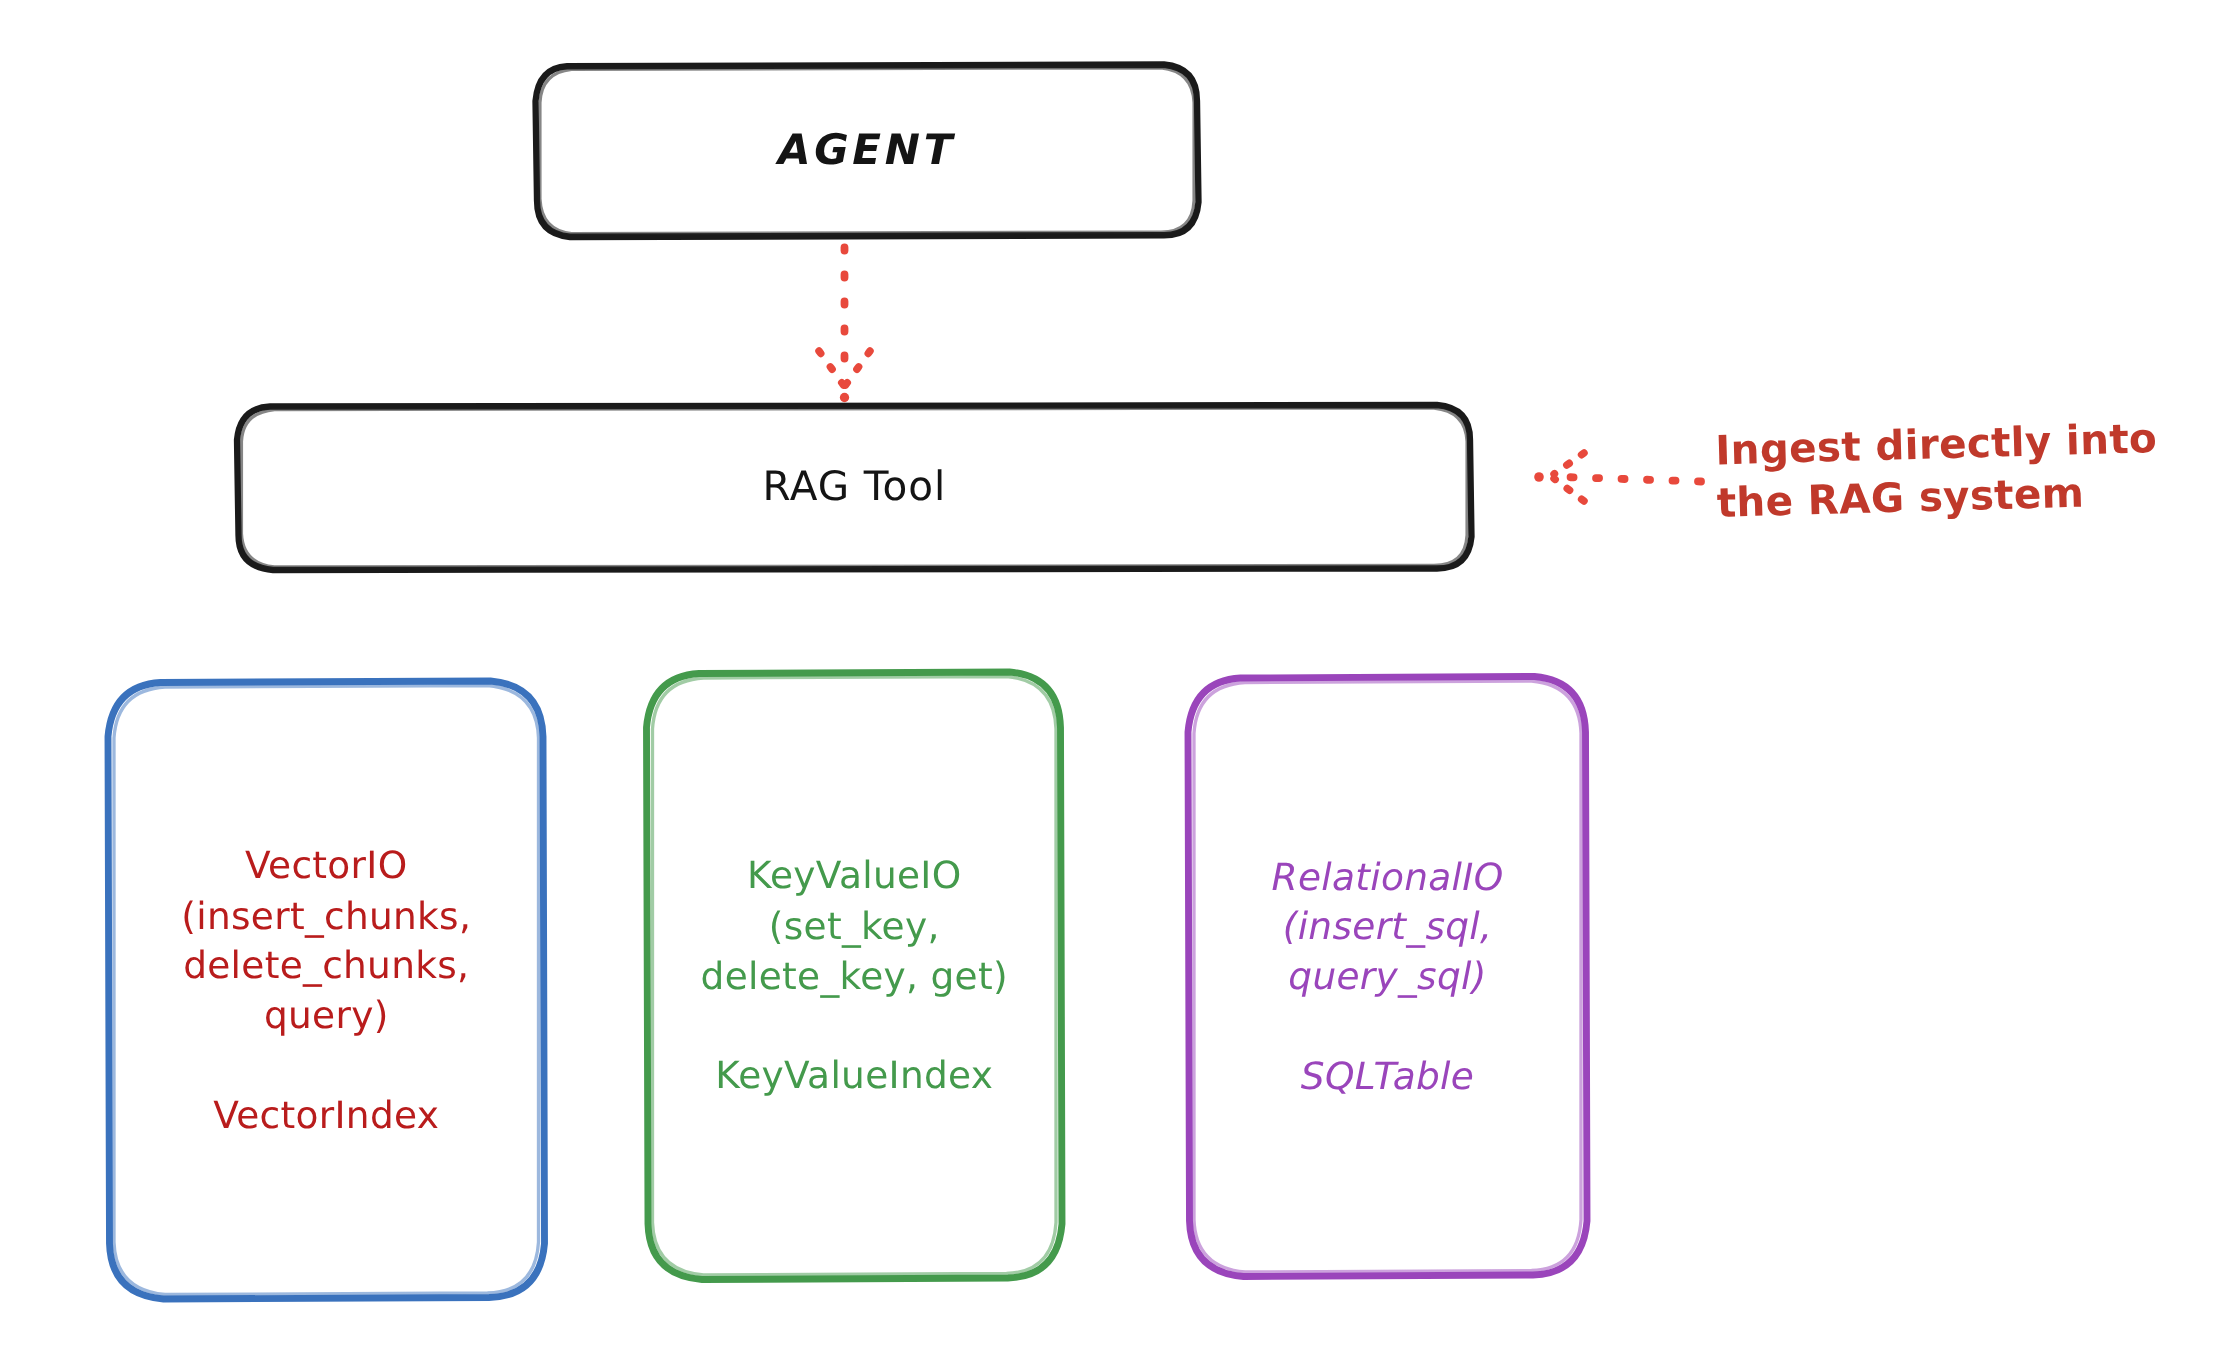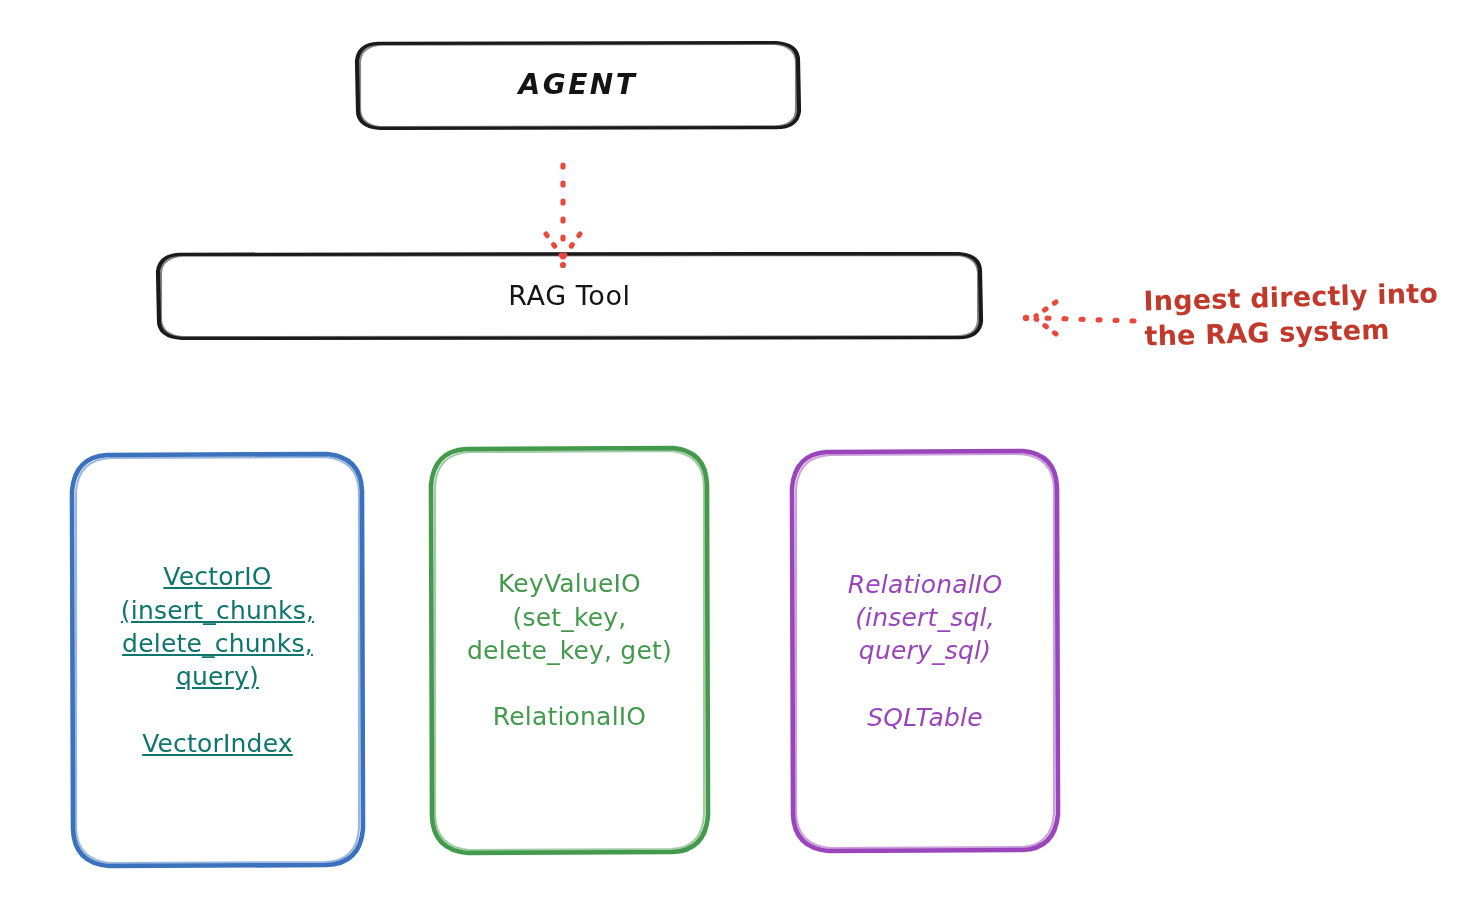--- a/index.html
+++ b/index.html
@@ -40,34 +40,34 @@
     top: 0; left: 0;
     width: 100%;
     height: 100%;
     overflow: visible;
     z-index: 1;
     pointer-events: none;
   }
 
   
   #node-agent {
-    left: 355px; top: 41px; width: 446px; height: 89px;
+    left: 355px; top: 41px; width: 446px; height: 119px;
   }
   #node-agent .node-label {
     font-family: "DejaVu Sans", sans-serif;
     font-style: italic;
     font-weight: 700;
     font-size: 28px;
     color: #141414;
     letter-spacing: 2.5px;
   }
 
   
   #node-ragtool {
-    left: 156px; top: 252px; width: 827px; height: 88px;
+    left: 156px; top: 268px; width: 827px; height: 114px;
   }
   #node-ragtool .node-label {
     font-family: "DejaVu Sans", sans-serif;
     font-size: 27px;
     font-weight: 400;
     color: #141414;
     letter-spacing: 0.6px;
   }
 
   
@@ -80,21 +80,21 @@
   #node-relationalio {
     left: 789px; top: 448px; width: 272px; height: 406px; font-style: italic;
   }
   .leaf .node-label {
     font-family: "DejaVu Sans", sans-serif;
     font-size: 25px;
     font-weight: 400;
     line-height: 1.33;
     letter-spacing: 0.2px;
   }
-  #node-vectorio .node-label { color: #0f766e; text-decoration: underline; }
+  #node-vectorio .node-label { color: #b91c1c; }
   #node-keyvalueio .node-label { color: #449a4c; }
   #node-relationalio .node-label { color: #9a45bb; }
 
   
   #arrow-agent-ragtool {
     position: absolute;
     left: 518px;
     top: 162px;
     width: 90px;
     height: 112px;
@@ -181,21 +181,21 @@
 
   <div class="node leaf" id="node-keyvalueio">
     <svg class="sketch-svg" viewBox="0 0 283 411" preserveAspectRatio="none">
       <path d="M38 4 L245 3 Q278 6 279 40 L280 371 Q277 406 244 407 L40 408 Q5 405 4 371 L3 40 Q6 6 38 4 Z" fill="#ffffff" stroke="#449a4c" stroke-width="4.6" stroke-linecap="round" stroke-linejoin="round"></path>
       <path d="M41 7 L243 6 Q275 9 276 41 L276 370 Q274 403 243 404 L41 405 Q8 402 7 370 L7 41 Q9 9 41 7" fill="none" stroke="#449a4c" stroke-width="2.2" stroke-linecap="round" stroke-linejoin="round" opacity="0.5"></path>
     </svg>
     <div class="node-label">KeyValueIO
 (set_key,
 delete_key, get)
 
-RelationalIO</div>
+KeyValueIndex</div>
   </div>
 
   <div class="node leaf" id="node-relationalio">
     <svg class="sketch-svg" viewBox="0 0 272 406" preserveAspectRatio="none">
       <path d="M38 4 L234 3 Q267 6 268 40 L269 366 Q266 401 233 402 L40 403 Q5 400 4 366 L3 40 Q6 6 38 4 Z" fill="#ffffff" stroke="#9a45bb" stroke-width="4.6" stroke-linecap="round" stroke-linejoin="round"></path>
       <path d="M41 7 L232 6 Q264 9 265 41 L265 365 Q263 398 232 399 L41 400 Q8 397 7 365 L7 41 Q9 9 41 7" fill="none" stroke="#9a45bb" stroke-width="2.2" stroke-linecap="round" stroke-linejoin="round" opacity="0.5"></path>
     </svg>
     <div class="node-label">RelationalIO
 (insert_sql,
 query_sql)

